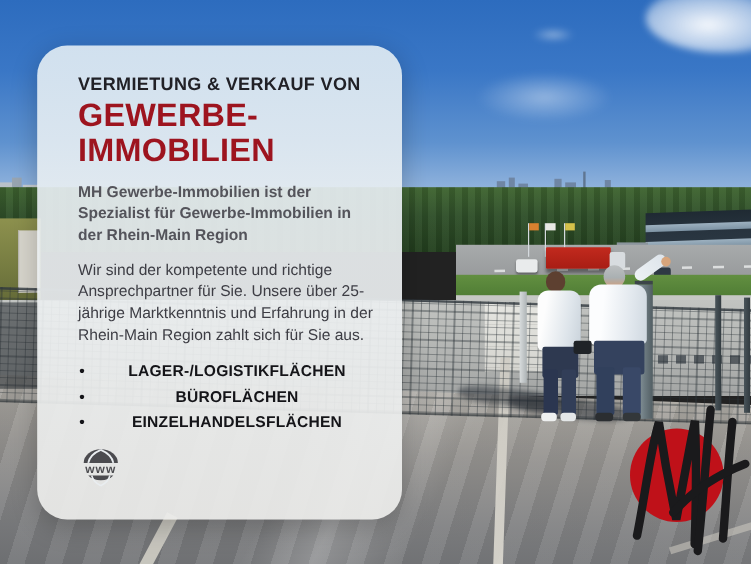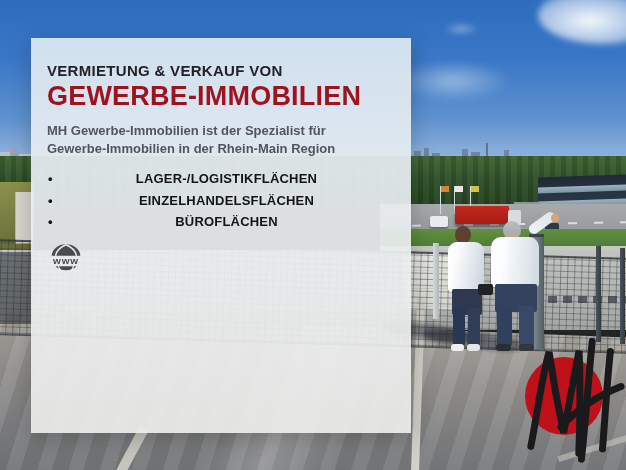--- a/index.html
+++ b/index.html
@@ -132,24 +132,24 @@
   .m-tablet{left:478px;top:284px;width:15px;height:11px;border-radius:2px;background:#1f2327;}
   .m-jeans{left:495px;top:284px;width:42px;height:28px;background:#34425e;border-radius:2px;}
   .m-leg1{left:497px;top:306px;width:15px;height:40px;background:#31405c;border-radius:2px;}
   .m-leg2{left:519px;top:306px;width:15px;height:40px;background:#394867;border-radius:2px;}
   .m-shoe1{left:496px;top:344px;width:15px;height:7px;border-radius:3px;background:#2b2e31;}
   .m-shoe2{left:519px;top:344px;width:15px;height:7px;border-radius:3px;background:#33373a;}
 
   .mh-logo{left:512px;top:336px;width:118px;height:130px;}
 
   
-  .card{left:31px;top:38px;width:380px;height:395px;box-sizing:border-box;
-    padding:24px 20px 10px 16px;
+  .card{left:31px;top:38px;width:304px;height:395px;box-sizing:border-box;
+    padding:24px 20px 10px 34px;
     background:linear-gradient(180deg,rgba(221,233,242,.93) 0%,rgba(235,239,241,.92) 45%,rgba(236,236,234,.92) 100%);
-    box-shadow:0 6px 22px rgba(0,0,0,.22);}
+    box-shadow:0 6px 22px rgba(0,0,0,.22);border-radius:25px;}
   .kicker{font-size:15px;font-weight:800;letter-spacing:.3px;color:#212127;line-height:17px;}
   .headline{font-size:27px;font-weight:800;letter-spacing:.2px;color:#9d141f;line-height:29px;margin-top:3px;}
   .subhead{margin-top:11px;font-size:13px;font-weight:700;color:#54545b;line-height:18px;max-width:332px;}
   .para{margin-top:11px;font-size:13px;font-weight:500;color:#3d3d44;line-height:18px;max-width:344px;}
   .bullets{margin:10px 0 0 0;padding:0;list-style:none;text-align:center;}
   .bullets li{position:relative;padding-left:15px;font-size:13px;font-weight:800;color:#141418;
     letter-spacing:.2px;line-height:21.5px;}
   .bullets li::before{content:"\2022";position:absolute;left:1px;top:0;color:#141418;}
   .cfooter{margin-top:10px;display:flex;align-items:center;gap:12px;}
   .website{font-size:16.5px;font-weight:800;color:#a4161f;text-decoration:underline;
@@ -255,24 +255,25 @@
       <path d="M86,8 C79,42 70,92 63,124"></path>
       <path d="M103,20 C96,52 90,90 85,116"></path>
       <path d="M46,90 C66,72 88,62 110,56"></path>
     </g>
   </svg>
 
   <div class="abs card">
     <div class="kicker">VERMIETUNG &amp; VERKAUF VON</div>
     <div class="headline">GEWERBE-IMMOBILIEN</div>
     <div class="subhead">MH Gewerbe-Immobilien ist der Spezialist für Gewerbe-Immobilien in der Rhein-Main Region</div>
+    <div class="para">Wir sind der kompetente und richtige Ansprechpartner für Sie. Unsere über 25-jährige Marktkenntnis und Erfahrung in der Rhein-Main Region zahlt sich für Sie aus.</div>
     <ul class="bullets">
       <li>LAGER-/LOGISTIKFLÄCHEN</li>
+      <li>BÜROFLÄCHEN</li>
       <li>EINZELHANDELSFLÄCHEN</li>
-      <li>BÜROFLÄCHEN</li>
     </ul>
     <div class="cfooter">
       <svg class="globe" viewBox="0 0 40 36" aria-hidden="true">
         <path d="M5,13 A15,12 0 0 1 35,13 Z" fill="#4b4b4f"></path>
         <path d="M20,1.5 C14,4 10,8 9,13 M20,1.5 C26,4 30,8 31,13" stroke="#e9edf0" stroke-width="1.6" fill="none"></path>
         <path d="M9,24 A13,9 0 0 0 31,24 Z" fill="#4b4b4f"></path>
         <path d="M20,33 C16,31 13,28 12,24 M20,33 C24,31 27,28 28,24" stroke="#e9edf0" stroke-width="1.4" fill="none"></path>
         <text x="20" y="21.5" text-anchor="middle" font-size="10.5" font-weight="bold" fill="#4b4b4f" letter-spacing="1">www</text>
       </svg>
     </div>

